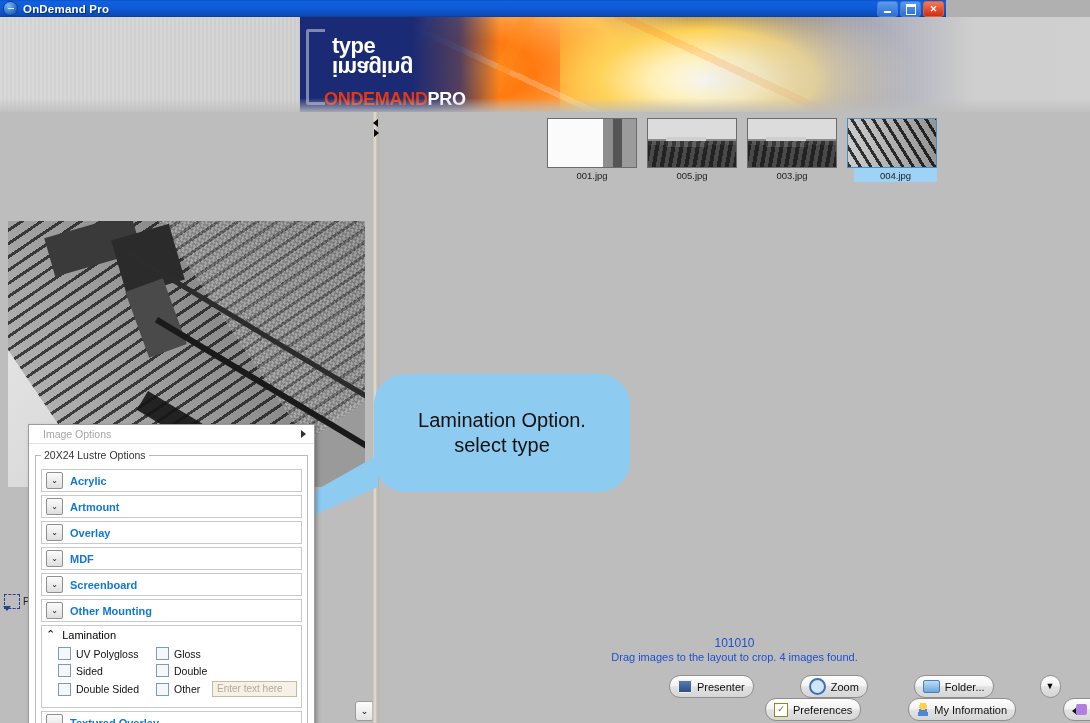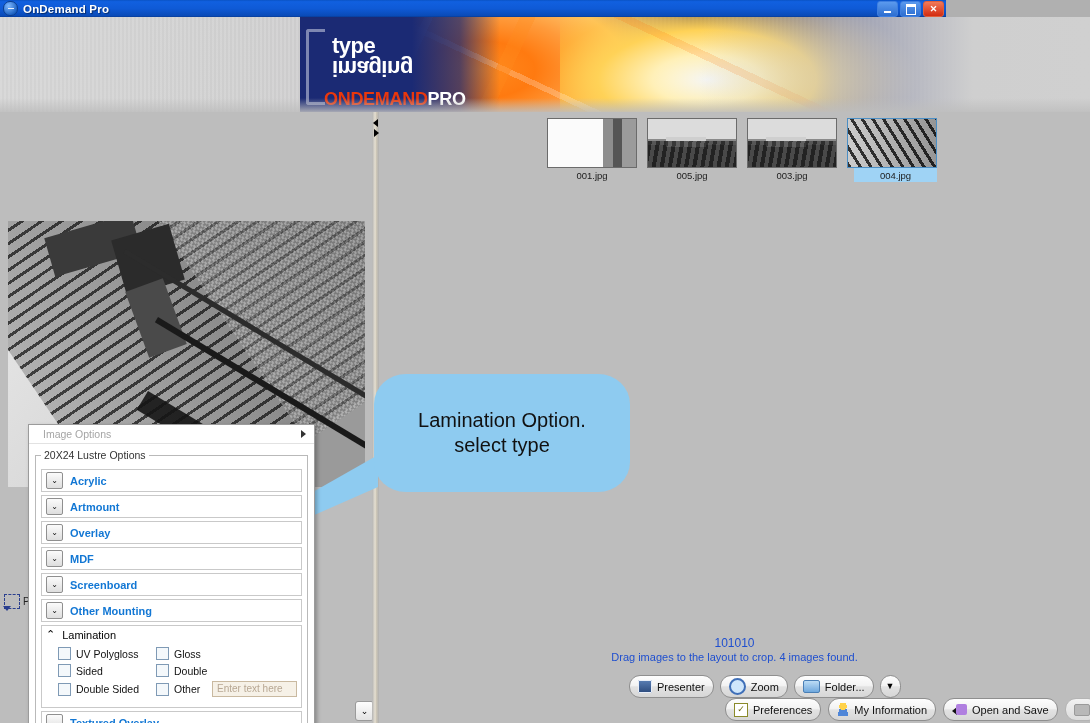--- a/index.html
+++ b/index.html
@@ -113,21 +113,21 @@
   .t4 .img{background:
       repeating-linear-gradient(58deg,rgba(10,10,10,.8) 0 3px,rgba(200,200,200,.35) 3px 9px),
       linear-gradient(to right,#cfcfcf,#7a7a7a);}
 
   
   #statuswrap{position:absolute;left:0;top:524px;width:711px;text-align:center;}
   #statusnum{color:#1f4fcf;font-size:12px;}
   #statusmsg{color:#1f4fcf;font-size:11px;margin-top:1px;}
   .xpbtn{display:inline-flex;align-items:center;gap:5px;height:21px;padding:0 8px;
     background:linear-gradient(to bottom,#fdfdfd 0%,#f3f3f3 45%,#e2e2e2 52%,#d6d6d6 100%);
-    border:1px solid #8f8f8f;border-radius:11px;font-size:11px;color:#111;white-space:nowrap;}
+    border:1px solid #8f8f8f;border-radius:11px;font-size:11px;color:#111;white-space:nowrap;margin-left:40px;}
   .xpbtn.disabled{color:#a0a0a0;background:linear-gradient(to bottom,#f2f2f2,#dcdcdc);border-color:#b4b4b4;}
   #midbuttons{position:absolute;left:250px;top:563px;display:flex;gap:6px;align-items:center;}
   #midbuttons .ddarrow{width:19px;height:21px;justify-content:center;padding:0;}
   #bottombar{position:absolute;left:346px;top:586px;display:flex;gap:7px;align-items:center;}
   .ico{width:14px;height:13px;position:relative;flex:none;}
   .ico-presenter{background:linear-gradient(to bottom,#5a7fb5,#2c4a7c);border-radius:1px;
     box-shadow:inset 0 0 0 1px #e8eef8;}
   .ico-zoom{width:13px;height:13px;border:2px solid #3f6fb8;border-radius:50%;background:#cfe6fb;}
   .ico-folder{width:15px;height:11px;background:linear-gradient(to bottom,#bcdcf5,#6fa8dd);
     border:1px solid #4a7fb5;border-radius:2px;}

